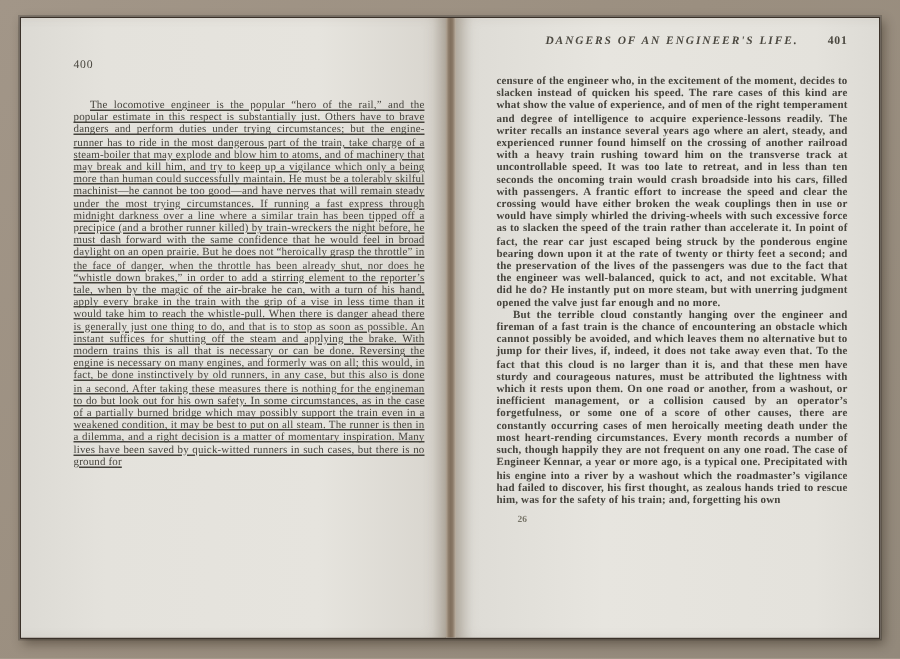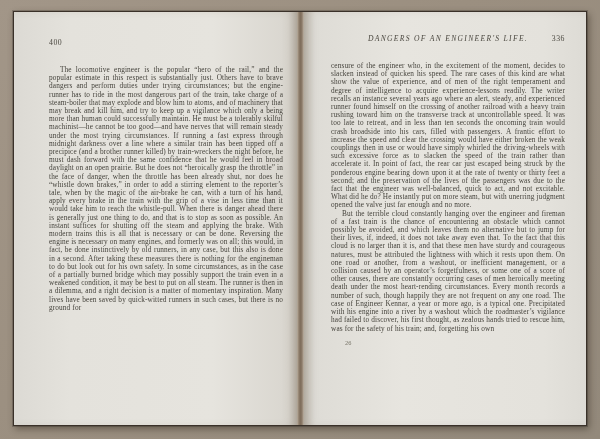--- a/index.html
+++ b/index.html
@@ -35,21 +35,22 @@
     color: #43413a;
   }
   .page.left {
     background: linear-gradient(90deg, #dcdad4 0%, #e4e2dc 20%, #e6e4de 70%, #d9d6cf 97%, #cfccc4 100%);
     box-shadow: inset -9px 0 12px -7px rgba(95,75,55,0.45);
     padding: 26px 14px 0 35px;
   }
   .page.right {
     background: linear-gradient(90deg, #cfccc4 0%, #dedcd6 4%, #e7e5df 35%, #e4e2dc 85%, #dddbd5 100%);
     box-shadow: inset 9px 0 12px -7px rgba(95,75,55,0.40);
-    padding: 22px 21px 0 27px;
+    padding: 10px 21px 0 27px;
+    font-weight: bold;
   }
   .gutter {
     flex: 0 0 7px;
     background: linear-gradient(90deg, #b9ae9f 0%, #8b7a68 30%, #806f5d 50%, #8b7a68 70%, #bdb3a5 100%);
   }
   .header {
     position: relative;
     height: 12px;
     margin-bottom: 16px;
   }
@@ -73,21 +74,21 @@
   .folio.fright { right: 0; }
   .body p {
     margin: 0;
     font-size: 7.3px;
     line-height: 8.2px;
     letter-spacing: 0.12px;
     text-align: justify;
     color: #45433c;
   }
   .body p.indent { text-indent: 11px; }
-  .body p.section-gap { margin-top: 9px; }
+  .body p.section-gap { margin-top: 9px; text-decoration: underline; }
   .sig {
     margin-top: 6px;
     margin-left: 14px;
     font-size: 6.3px;
     color: #777468;
   }
 </style>
 </head>
 <body>
 
@@ -101,21 +102,21 @@
       <div class="body">
         <p class="indent section-gap">The locomotive engineer is the popular “hero of the rail,” and the popular estimate in this respect is substantially just.  Others have to brave dangers and perform duties under trying circumstances; but the engine-runner has to ride in the most dangerous part of the train, take charge of a steam-boiler that may explode and blow him to atoms, and of machinery that may break and kill him, and try to keep up a vigilance which only a being more than human could successfully maintain.  He must be a tolerably skilful machinist—he cannot be too good—and have nerves that will remain steady under the most trying circumstances.  If running a fast express through midnight darkness over a line where a similar train has been tipped off a precipice (and a brother runner killed) by train-wreckers the night before, he must dash forward with the same confidence that he would feel in broad daylight on an open prairie.  But he does not “heroically grasp the throttle” in the face of danger, when the throttle has been already shut, nor does he “whistle down brakes,” in order to add a stirring element to the reporter’s tale, when by the magic of the air-brake he can, with a turn of his hand, apply every brake in the train with the grip of a vise in less time than it would take him to reach the whistle-pull.  When there is danger ahead there is generally just one thing to do, and that is to stop as soon as possible.  An instant suffices for shutting off the steam and applying the brake. With modern trains this is all that is necessary or can be done. Reversing the engine is necessary on many engines, and formerly was on all; this would, in fact, be done instinctively by old runners, in any case, but this also is done in a second.  After taking these measures there is nothing for the engineman to do but look out for his own safety.  In some circumstances, as in the case of a partially burned bridge which may possibly support the train even in a weakened condition, it may be best to put on all steam. The runner is then in a dilemma, and a right decision is a matter of momentary inspiration.  Many lives have been saved by quick-witted runners in such cases, but there is no ground for</p>
       </div>
     </div>
 
     <div class="gutter"></div>
 
     <div class="page right">
       <div class="header">
         <span class="running-title">DANGERS OF AN ENGINEER'S LIFE.</span>
-        <span class="folio fright">336</span>
+        <span class="folio fright">401</span>
       </div>
       <div class="body">
         <p>censure of the engineer who, in the excitement of the moment, decides to slacken instead of quicken his speed.  The rare cases of this kind are what show the value of experience, and of men of the right temperament and degree of intelligence to acquire experience-lessons readily.  The writer recalls an instance several years ago where an alert, steady, and experienced runner found himself on the crossing of another railroad with a heavy train rushing toward him on the transverse track at uncontrollable speed. It was too late to retreat, and in less than ten seconds the oncoming train would crash broadside into his cars, filled with passengers.  A frantic effort to increase the speed and clear the crossing would have either broken the weak couplings then in use or would have simply whirled the driving-wheels with such excessive force as to slacken the speed of the train rather than accelerate it. In point of fact, the rear car just escaped being struck by the ponderous engine bearing down upon it at the rate of twenty or thirty feet a second; and the preservation of the lives of the passengers was due to the fact that the engineer was well-balanced, quick to act, and not excitable.  What did he do?  He instantly put on more steam, but with unerring judgment opened the valve just far enough and no more.</p>
         <p class="indent">But the terrible cloud constantly hanging over the engineer and fireman of a fast train is the chance of encountering an obstacle which cannot possibly be avoided, and which leaves them no alternative but to jump for their lives, if, indeed, it does not take away even that.  To the fact that this cloud is no larger than it is, and that these men have sturdy and courageous natures, must be attributed the lightness with which it rests upon them.  On one road or another, from a washout, or inefficient management, or a collision caused by an operator’s forgetfulness, or some one of a score of other causes, there are constantly occurring cases of men heroically meeting death under the most heart-rending circumstances. Every month records a number of such, though happily they are not frequent on any one road.  The case of Engineer Kennar, a year or more ago, is a typical one.  Precipitated with his engine into a river by a washout which the roadmaster’s vigilance had failed to discover, his first thought, as zealous hands tried to rescue him, was for the safety of his train; and, forgetting his own</p>
       </div>
       <div class="sig">26</div>
     </div>
 
   </div>
 </div>

